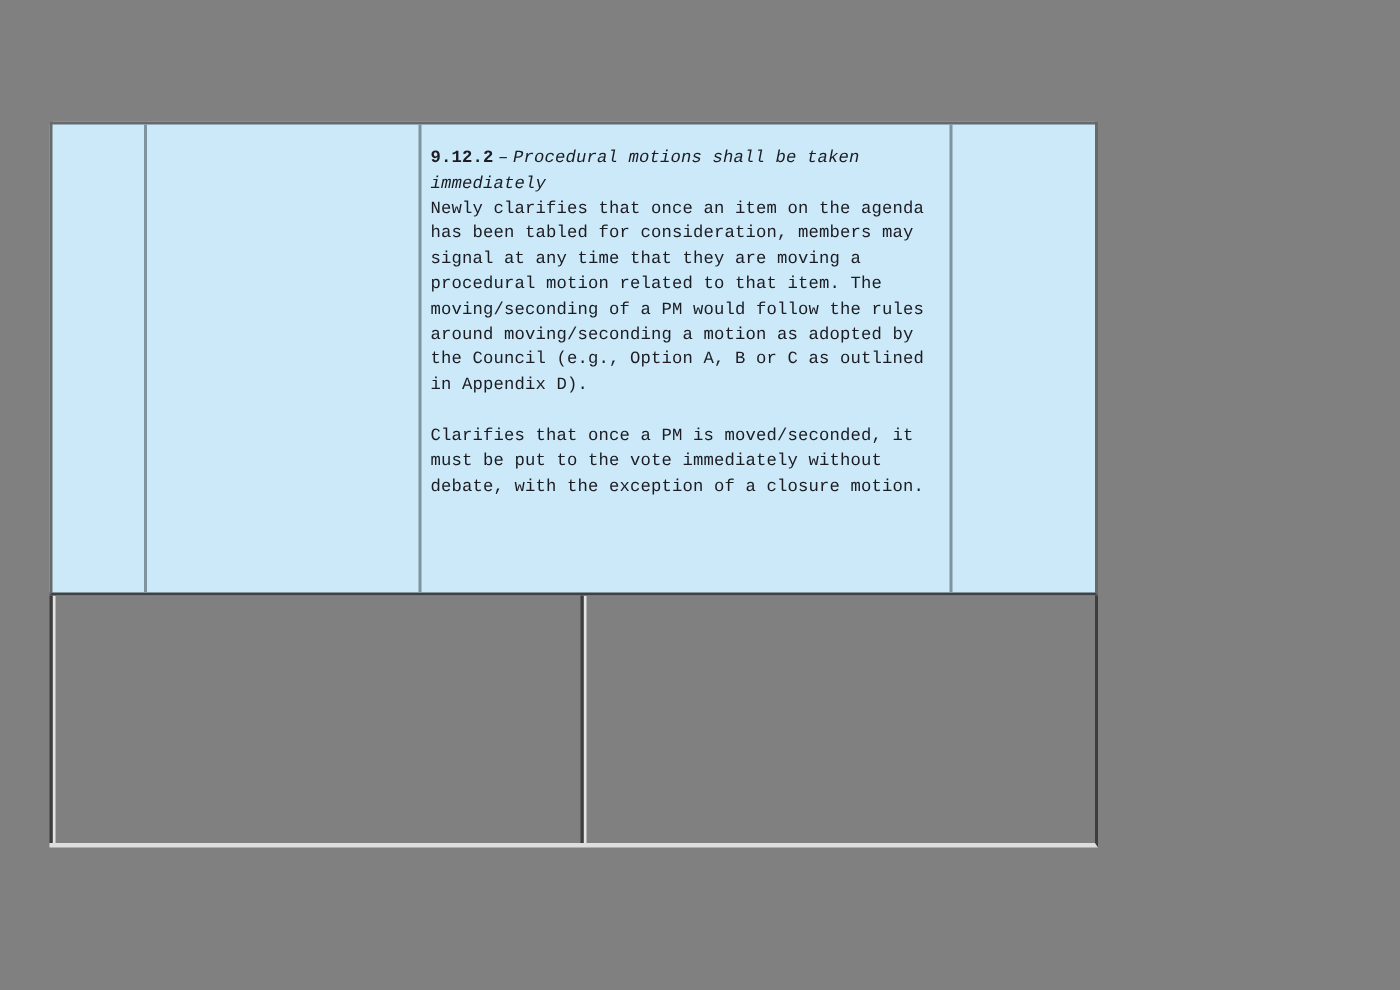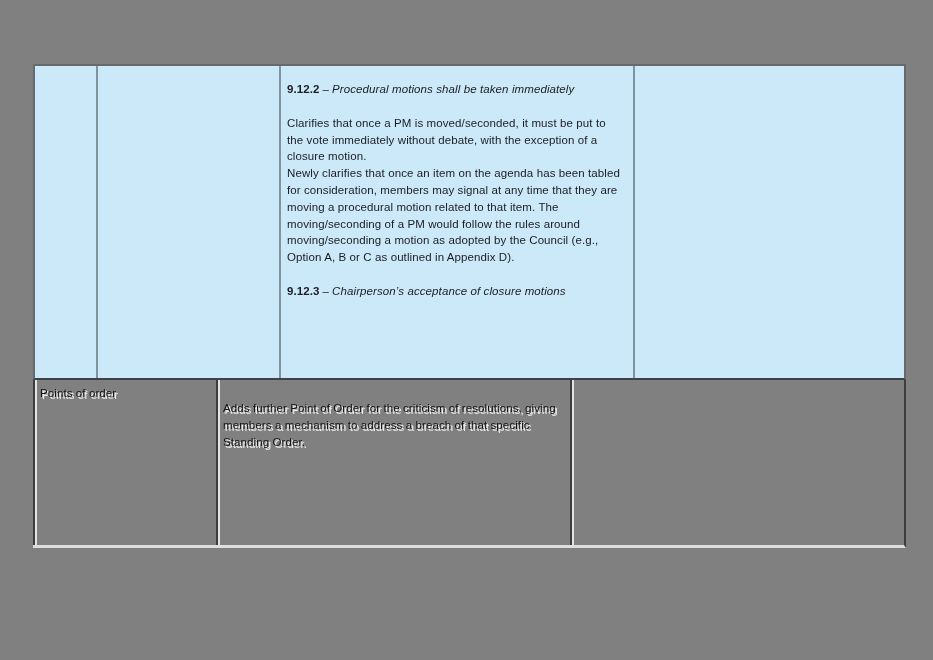--- a/index.html
+++ b/index.html
@@ -8,22 +8,23 @@
     background: #808080;
     font-family: "Liberation Sans", sans-serif;
     position: relative;
     overflow: hidden;
   }
   .canvas { position: absolute; inset: 0; }
 
   .doc-table {
     position: absolute;
     left: 33px;
-    top: 64px;
-    width: 873px;
+    top: 81px;
+    width: 699px;
+    font-family: Liberation Mono, monospace;
   }
 
   .t-row { display: flex; width: 100%; }
 
   
   .row-highlight {
     height: 316px;
     background: #cbe9f9;
     border: 2px solid #666a6d;
     border-bottom: 2px solid #3f4244;
@@ -83,37 +84,30 @@
       <div class="t-cell col-number">
         <span class="txt"></span>
       </div>
       <div class="t-cell col-topic">
         <span class="txt"></span>
       </div>
       <div class="t-cell col-detail pad-detail-hl">
         <p class="txt sec-heading">
           <b>9.12.2</b><span class="dash">–</span><i>Procedural motions shall be taken immediately</i>
         </p>
+        <p class="txt">Newly clarifies that once an item on the agenda has been tabled for consideration, members may signal at any time that they are moving a procedural motion related to that item. The moving/seconding of a PM would follow the rules around moving/seconding a motion as adopted by the Council (e.g., Option A, B or C as outlined in Appendix D).</p>
         <p class="txt gap">Clarifies that once a PM is moved/seconded, it must be put to the vote immediately without debate, with the exception of a closure motion.</p>
-        <p class="txt">Newly clarifies that once an item on the agenda has been tabled for consideration, members may signal at any time that they are moving a procedural motion related to that item. The moving/seconding of a PM would follow the rules around moving/seconding a motion as adopted by the Council (e.g., Option A, B or C as outlined in Appendix D).</p>
-        <p class="txt sec-heading gap">
-          <b>9.12.3</b><span class="dash">–</span><i>Chairperson’s acceptance of closure motions</i>
-        </p>
       </div>
       <div class="t-cell col-notes">
         <span class="txt"></span>
       </div>
     </div>
 
     <div class="t-row row-ghost">
-      <div class="t-cell col-topic ghost-text">
-        <span class="txt">Points of order</span>
-      </div>
       <div class="t-cell col-detail ghost-text">
-        <p class="txt gap">Adds further Point of Order for the criticism of resolutions, giving members a mechanism to address a breach of that specific Standing Order.</p>
       </div>
       <div class="t-cell col-notes ghost-text">
         <span class="txt"></span>
       </div>
     </div>
 
   </div>
 </div>
 
 </body></html>

